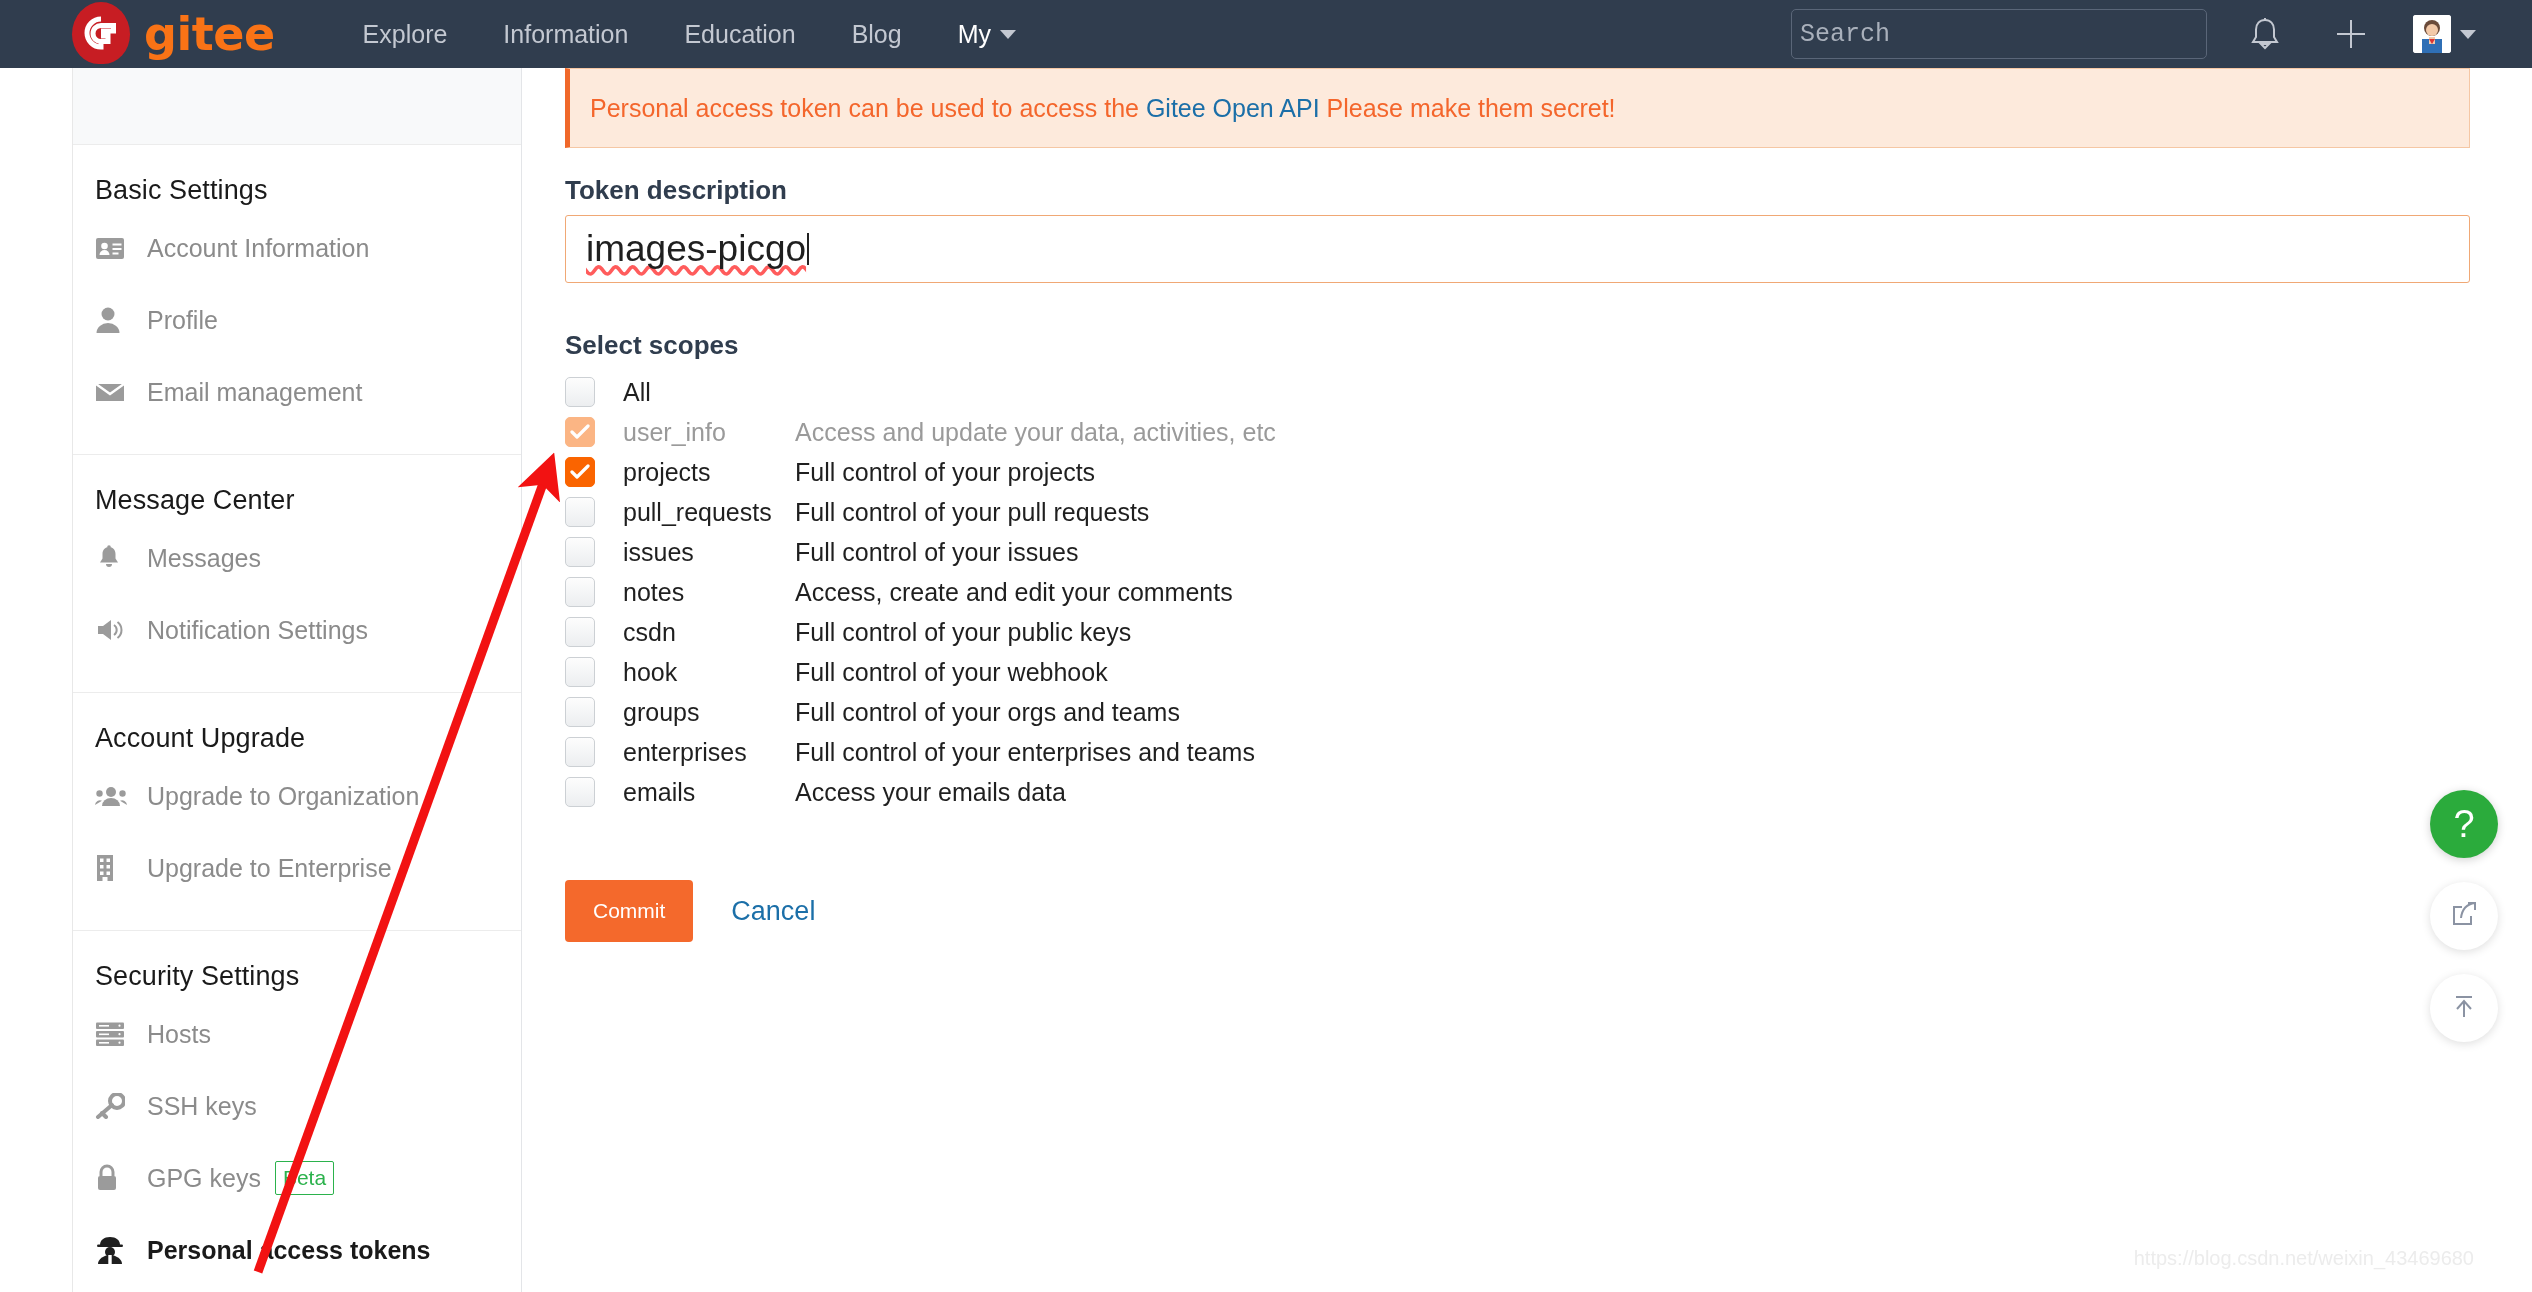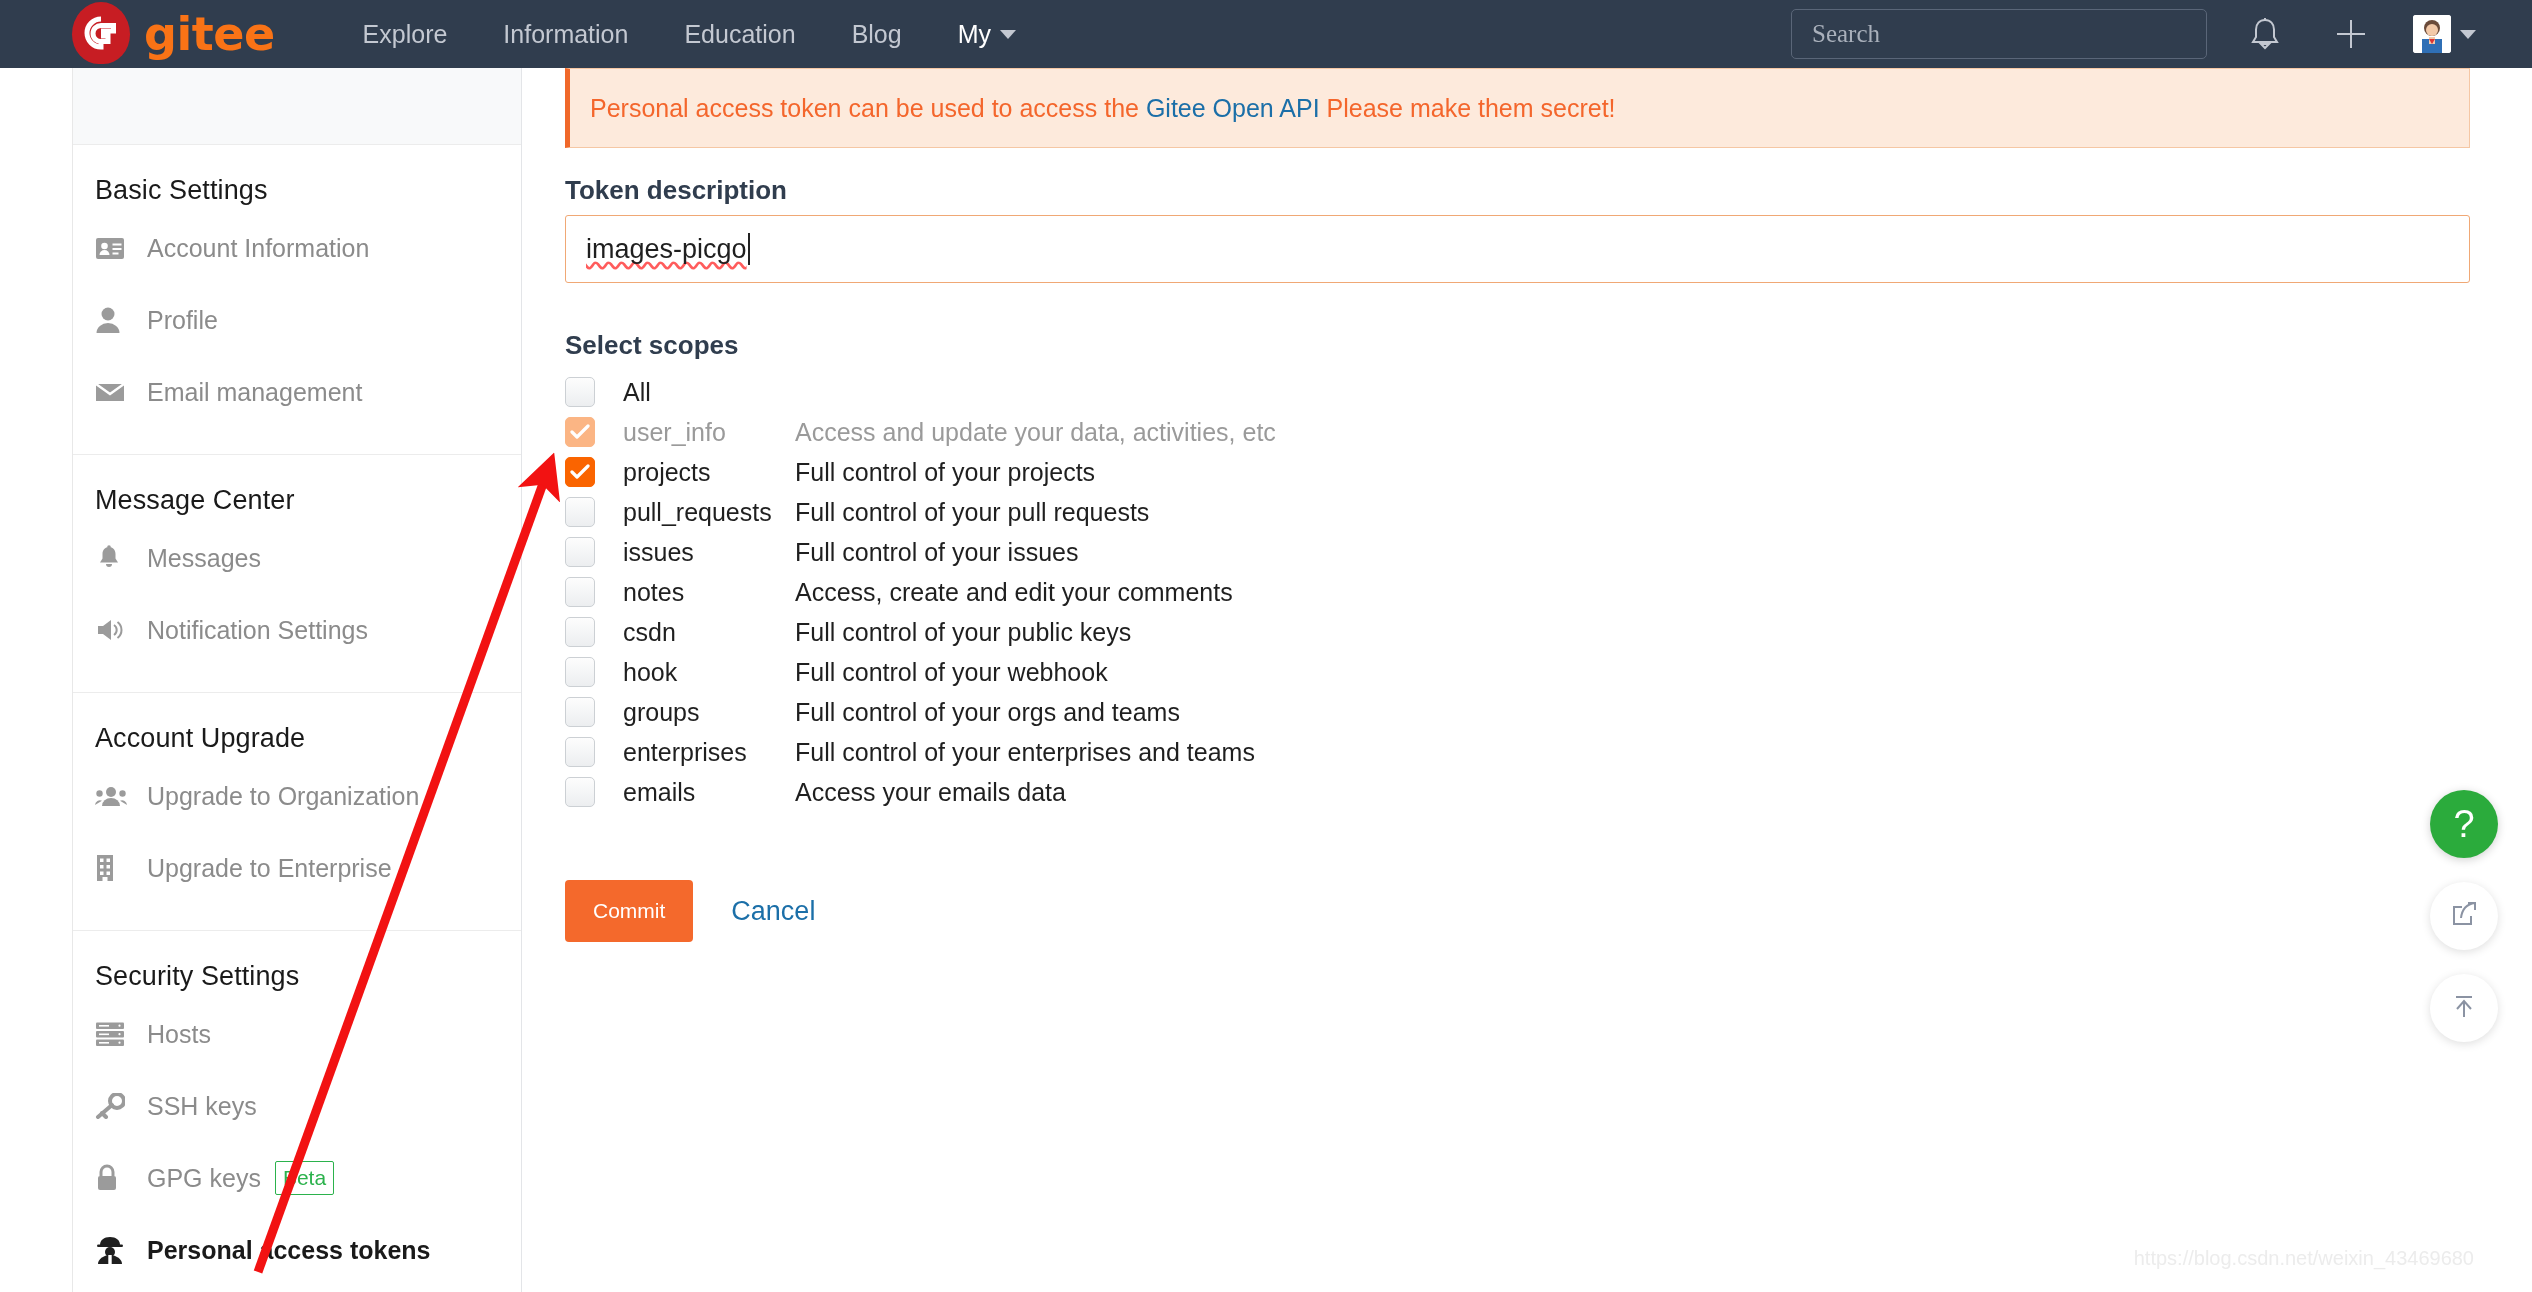--- a/index.html
+++ b/index.html
@@ -36,22 +36,22 @@
   }
   .nav-link.is-white { color:#ffffff; }
   .caret-down {
     display:inline-block; width:0; height:0; margin-left:9px;
     border-left:8px solid transparent; border-right:8px solid transparent;
     border-top:9px solid #c3c8d1;
   }
   .nav-right { margin-left:auto; display:flex; align-items:center; margin-right:56px; }
   .search-box {
     width:416px; height:50px; border:1px solid #5a6678; border-radius:5px;
-    background:transparent; color:#5eead4; font-size:25px; padding:0 20px;
-    font-family:Liberation Serif, serif; outline:none;
+    background:transparent; color:#5eead4; font-size:25px; padding:0 8px;
+    font-family:Liberation Mono, monospace; outline:none;
   }
   .search-box::placeholder { color:#a9b0bb; }
   .nav-icon-btn {
     width:56px; height:56px; margin-left:30px; display:flex;
     align-items:center; justify-content:center; cursor:pointer;
   }
   .avatar-wrap { display:flex; align-items:center; margin-left:34px; cursor:pointer; }
   .avatar {
     width:38px; height:38px; border-radius:3px; overflow:hidden;
     background:#fff; position:relative; display:block;
@@ -111,21 +111,21 @@
   .field-label {
     position:absolute; left:0; top:175px;
     font-size:26px; font-weight:700; color:#303d4e;
   }
   .token-input-fake {
     position:absolute; left:0; top:215px; width:1905px; height:68px;
     border:1px solid #f0a875; border-radius:3px; background:#fff;
     display:flex; align-items:center; padding:0 20px;
   }
   .token-value {
-    font-size:27px; color:#1f1f1f; position:relative;
+    font-size:37px; color:#1f1f1f; position:relative;
     text-decoration: underline wavy #ff5c5c;
     text-decoration-skip-ink: none;
     text-underline-offset: 4px;
   }
   .caret-bar {
     display:inline-block; width:2px; height:32px; background:#222;
     margin-left:1px; vertical-align:-6px;
   }
 
   .scopes-title {

